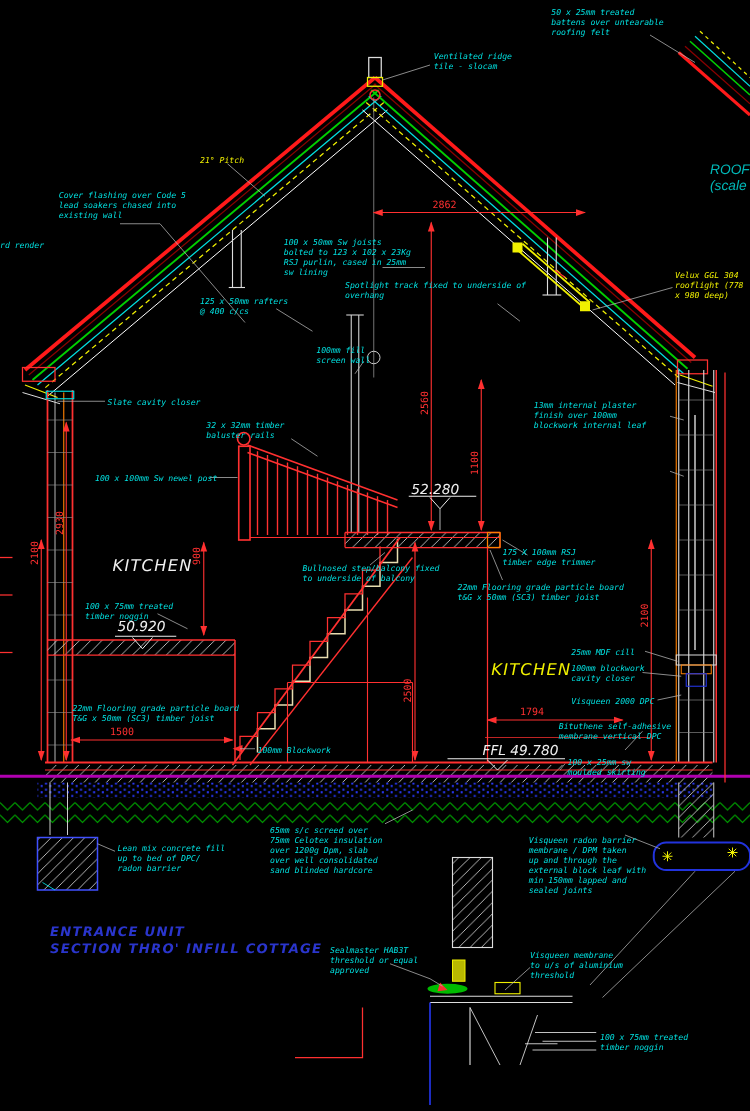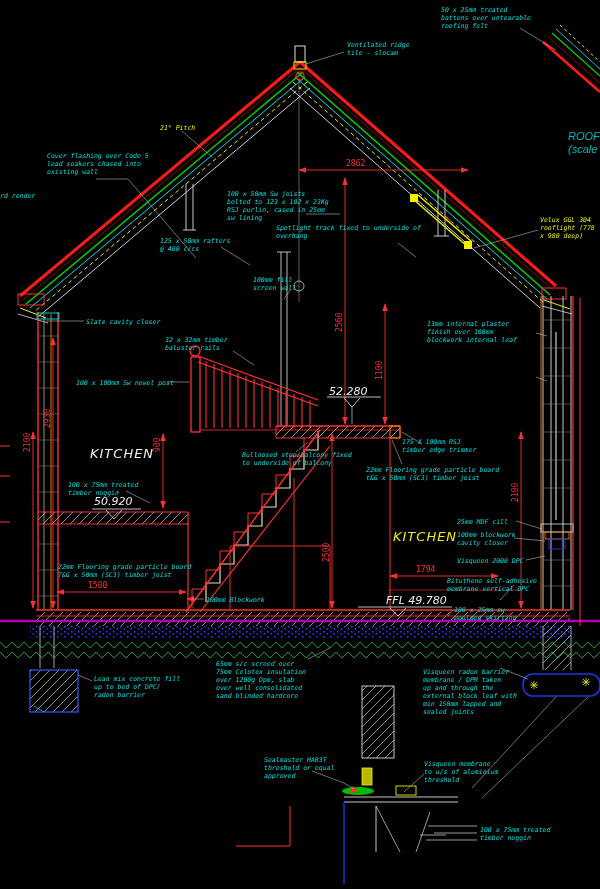--- a/index.html
+++ b/index.html
@@ -365,20 +365,22 @@
 75mm Celotex insulation
 over 1200g Dpm, slab
 over well consolidated
 sand blinded hardcore</span>
 <span class="lbl cy" style="left:423px;top:668px">Visqueen radon barrier
 membrane / DPM taken
 up and through the
 external block leaf with
 min 150mm lapped and
 sealed joints</span>
+<span class="lbl title" style="left:40px;top:740px">ENTRANCE UNIT
+SECTION THRO' INFILL COTTAGE</span>
 <span class="lbl cy" style="left:264px;top:756px">Sealmaster HAB3T
 threshold or equal
 approved</span>
 <span class="lbl cy" style="left:424px;top:760px">Visqueen membrane
 to u/s of aluminium
 threshold</span>
 <span class="lbl cy" style="left:480px;top:826px">100 x 75mm treated
 timber noggin</span>
 
 <span class="lbl dim" style="left:346px;top:160px">2862</span>

